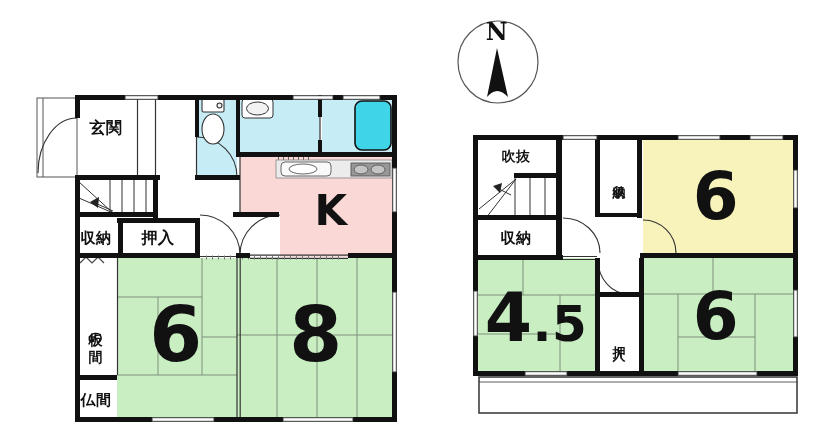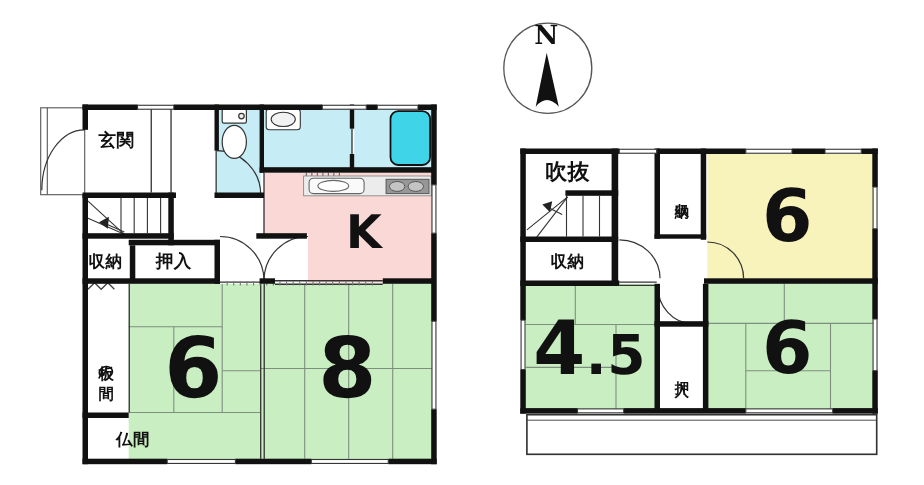--- a/index.html
+++ b/index.html
@@ -251,26 +251,26 @@
     <path d="M497,48 L487,97 Q497,85 508,97 Z" fill="#111"></path>
   </g>
 </svg>
 
 <div class="lbl compassN" style="left:497px;top:32px;font-size:24px;">N</div>
 
 <div class="lbl" style="left:106px;top:128px;font-size:16px;">玄関</div>
 <div class="lbl" style="left:96px;top:238px;font-size:15px;">収納</div>
 <div class="lbl" style="left:158px;top:238px;font-size:16px;">押入</div>
 <div class="lbl vert" style="left:96px;top:331px;font-size:14px;">板の間</div>
-<div class="lbl" style="left:96px;top:400px;font-size:15px;margin-left:25px;">仏間</div>
+<div class="lbl" style="left:96px;top:400px;font-size:15px;">仏間</div>
 <div class="lbl num" style="left:331px;top:211px;font-size:42px;">K</div>
 <div class="lbl num" style="left:176px;top:335px;font-size:76px;">6</div>
 <div class="lbl num" style="left:316px;top:335px;font-size:76px;">8</div>
 
-<div class="lbl" style="left:516px;top:156px;font-size:20px;">吹抜</div>
+<div class="lbl" style="left:516px;top:156px;font-size:14px;">吹抜</div>
 <div class="lbl" style="left:516px;top:238px;font-size:15px;">収納</div>
 <div class="lbl vert" style="left:619px;top:176px;font-size:13px;">収納</div>
 <div class="lbl num" style="left:716px;top:197px;font-size:66px;">6</div>
 <div class="lbl r45" style="left:536px;top:318px;">
   <span class="whole">4</span>
   <span class="frac">.5</span>
 </div>
 <div class="lbl vert" style="left:619px;top:337px;font-size:13px;">押入</div>
 <div class="lbl num" style="left:716px;top:317px;font-size:66px;">6</div>
 </div>

